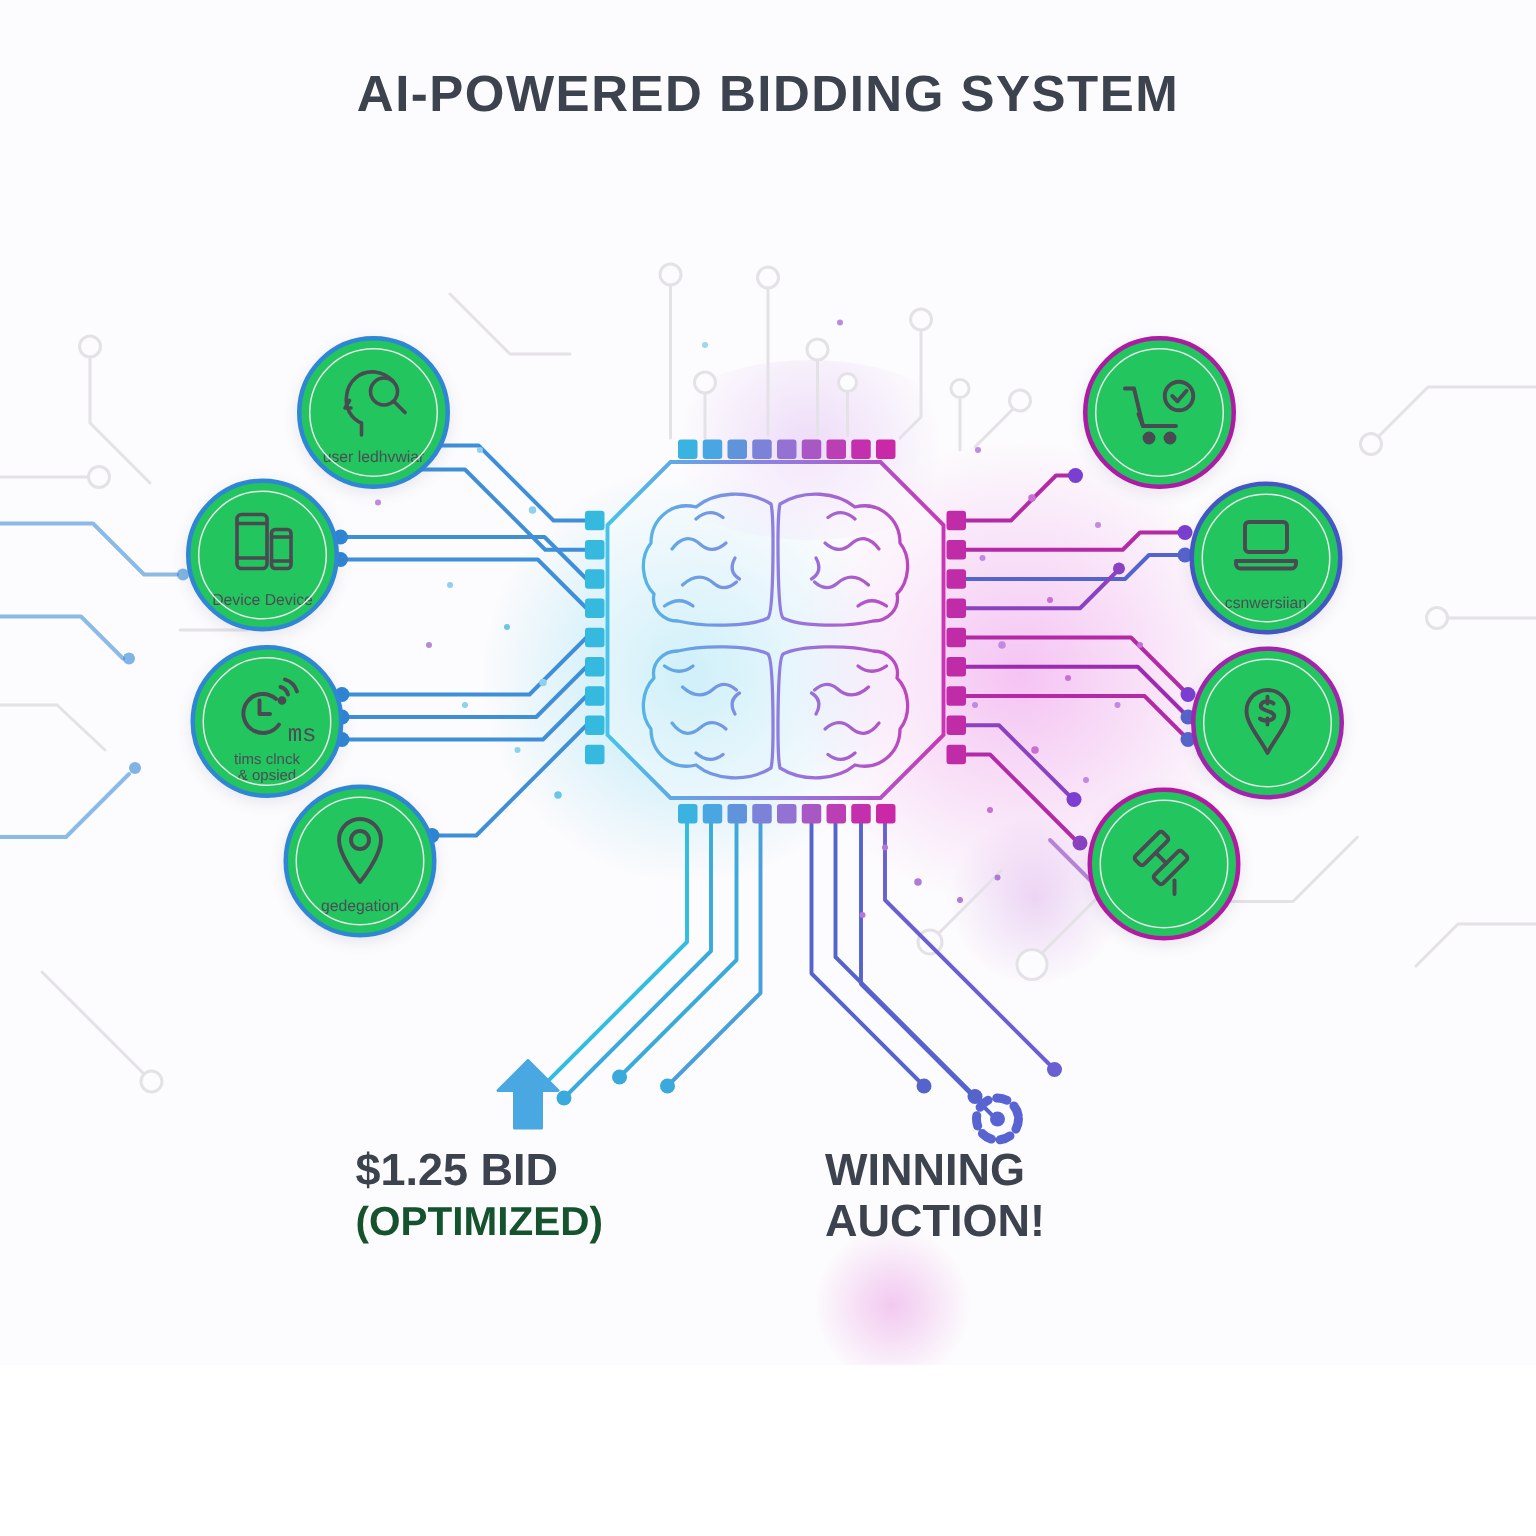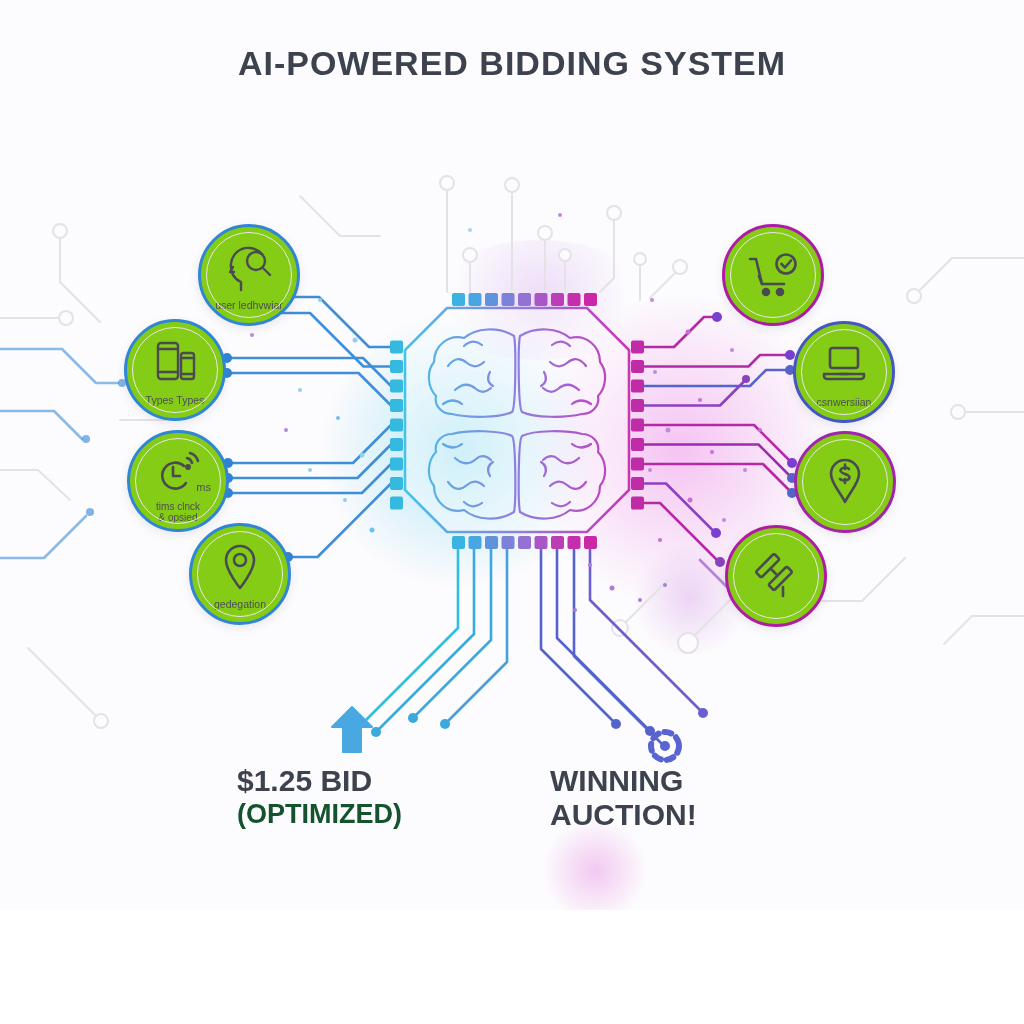--- a/index.html
+++ b/index.html
@@ -12,31 +12,31 @@
     background:radial-gradient(circle,rgba(238,140,232,.50),rgba(238,140,232,0) 70%);}
   .glow-top{left:430px;top:240px;width:220px;height:120px;
     background:radial-gradient(circle,rgba(210,160,240,.35),rgba(210,160,240,0) 70%);}
   .glow-pink2{left:540px;top:818px;width:110px;height:105px;
     background:radial-gradient(circle,rgba(230,140,225,.45),rgba(230,140,225,0) 68%);}
   .glow-vio{left:630px;top:545px;width:120px;height:110px;
     background:radial-gradient(circle,rgba(200,130,225,.30),rgba(200,130,225,0) 70%);}
   svg.wires{position:absolute;left:0;top:0;}
   .page-title{position:absolute;top:44px;left:0;width:100%;text-align:center;margin:0;
     font-size:34px;font-weight:700;letter-spacing:1px;color:#3d434e;}
-  .node{position:absolute;width:96px;height:96px;border-radius:50%;background:#84cc16;
+  .node{position:absolute;width:96px;height:96px;border-radius:50%;background:#22c55e;
     display:flex;align-items:center;justify-content:center;
     box-shadow:0 3px 10px rgba(80,80,120,.12);border:3.5px solid #2e86d4;}
   .node::after{content:"";position:absolute;inset:5px;border:1px solid #e9e7ec;border-radius:50%;}
   .node-icon{display:block;position:relative;top:-7px;}
   .node-icon.centered{top:0;}
   .node-label{position:absolute;bottom:12px;left:3px;right:3px;text-align:center;
     font-size:10.5px;color:#4d4d56;}
   .node-label.two{bottom:6px;line-height:11px;font-size:10px;}
   .node-label.two span{display:block;}
-  .ms-badge{position:absolute;right:15px;top:48px;font-size:11px;color:#4d4d56;}
+  .ms-badge{position:absolute;right:15px;top:48px;font-size:16px;color:#4d4d56;font-family:Liberation Mono, monospace;}
   .result{position:absolute;text-align:left;color:#3d434e;width:230px;}
   .result .l1{font-size:30px;font-weight:700;line-height:34px;}
   .result .l2{font-size:27px;font-weight:600;line-height:32px;color:#14532d;}
   .result-icon{position:absolute;}
   .footer-label{position:absolute;top:946px;left:0;width:100%;text-align:center;
     font-size:31px;font-weight:700;letter-spacing:.5px;color:#3d434e;}
 </style>
 </head>
 <body>
 
@@ -298,21 +298,21 @@
 
   <div class="node" style="left:124px;top:319px;">
     <svg class="node-icon" width="52" height="48" viewBox="0 0 52 48">
       <g fill="none" stroke="#4a4a52" stroke-width="2.4" stroke-linecap="round" stroke-linejoin="round">
         <rect x="9" y="4" width="20" height="36" rx="3"></rect>
         <path d="M9,10 H29 M9,33 H29"></path>
         <rect x="32" y="14" width="13" height="26" rx="2.5"></rect>
         <path d="M32,19 H45 M32,35 H45"></path>
       </g>
     </svg>
-    <span class="node-label">Types Types</span>
+    <span class="node-label">Device Device</span>
   </div>
 
   <div class="node" style="left:127px;top:430px;">
     <svg class="node-icon" width="52" height="48" viewBox="0 0 52 48">
       <g fill="none" stroke="#4a4a52" stroke-width="2.6" stroke-linecap="round" stroke-linejoin="round">
         <path d="M32,16 A13,13 0 1 0 34,33"></path>
         <path d="M21,17 V26 H28"></path>
         <path d="M35,8 a7,7 0 0 1 5,5"></path>
         <path d="M38,3 a12,12 0 0 1 8,8"></path>
         <circle cx="36" cy="17" r="1.6" fill="#4a4a52"></circle>

